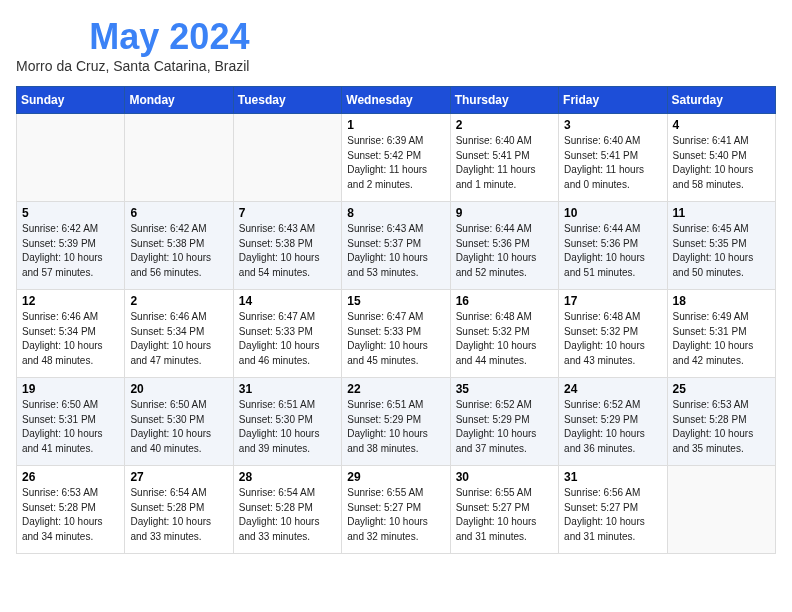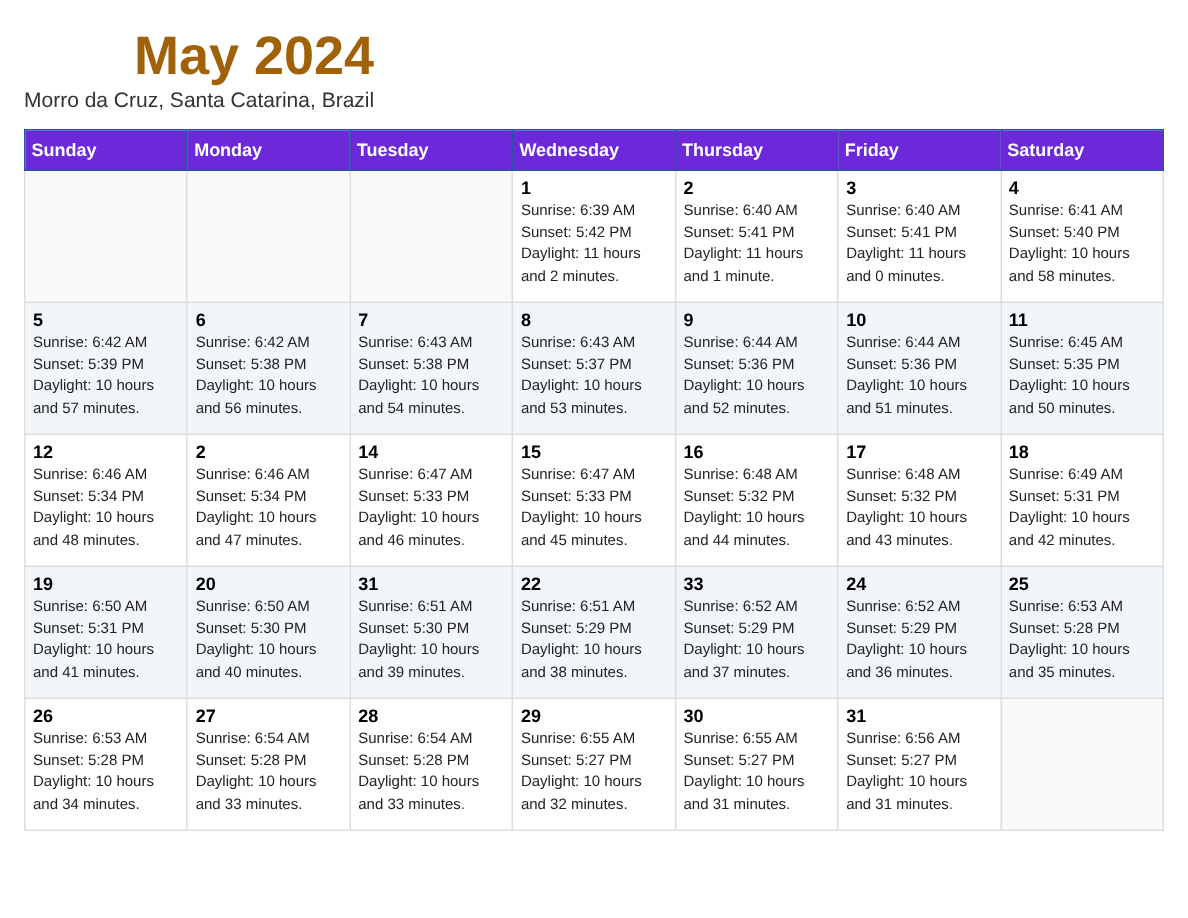--- a/index.html
+++ b/index.html
@@ -30,34 +30,34 @@
       width: 28px;
       height: 28px;
       margin-right: 4px;
     }
     .title-block {
       text-align: right;
     }
     .month-title {
       font-size: 36px;
       font-weight: bold;
-      color: #a16207;
+      color: #3b82f6;
     }
     .location {
       font-size: 14px;
       color: #333;
       font-weight: 400;
     }
     table {
       width: 100%;
       border-collapse: collapse;
       font-size: 10.5px;
     }
     thead tr th {
-      background: #6d28d9;
+      background: #1d4ed8;
       color: #fff;
       padding: 6px 4px;
       text-align: left;
       font-size: 12px;
       font-weight: 600;
       border: 1px solid #2255a4;
     }
     tbody tr {
       border-bottom: 1px solid #ccc;
     }
@@ -203,21 +203,21 @@
         </td>
         <td>
           <span class="day-num">31</span>
           <div class="day-info">Sunrise: 6:51 AM<br>Sunset: 5:30 PM<br>Daylight: 10 hours<br>and 39 minutes.</div>
         </td>
         <td>
           <span class="day-num">22</span>
           <div class="day-info">Sunrise: 6:51 AM<br>Sunset: 5:29 PM<br>Daylight: 10 hours<br>and 38 minutes.</div>
         </td>
         <td>
-          <span class="day-num">33</span>
+          <span class="day-num">35</span>
           <div class="day-info">Sunrise: 6:52 AM<br>Sunset: 5:29 PM<br>Daylight: 10 hours<br>and 37 minutes.</div>
         </td>
         <td>
           <span class="day-num">24</span>
           <div class="day-info">Sunrise: 6:52 AM<br>Sunset: 5:29 PM<br>Daylight: 10 hours<br>and 36 minutes.</div>
         </td>
         <td>
           <span class="day-num">25</span>
           <div class="day-info">Sunrise: 6:53 AM<br>Sunset: 5:28 PM<br>Daylight: 10 hours<br>and 35 minutes.</div>
         </td>

